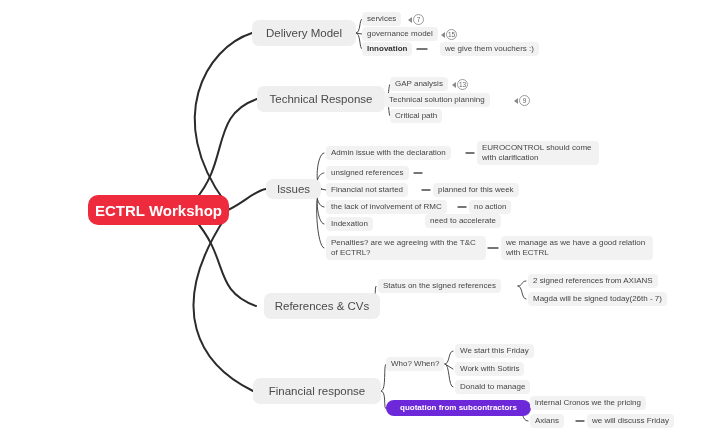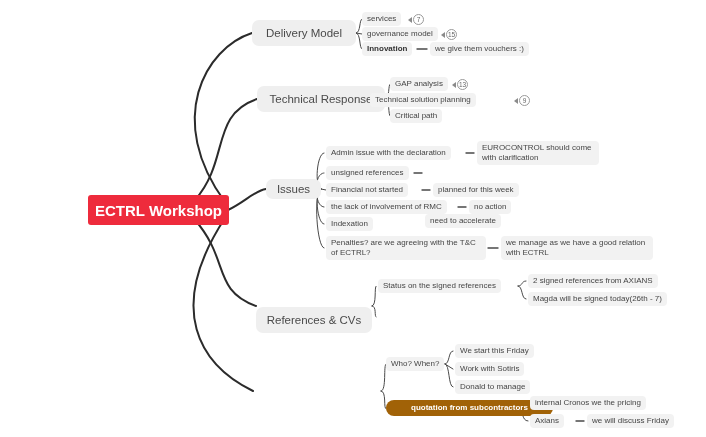--- a/index.html
+++ b/index.html
@@ -1,28 +1,28 @@
 <!DOCTYPE html>
 <html><head>
 <meta charset="utf-8">
 <style>
   html,body{margin:0;padding:0;background:#fff;}
   .map{position:relative;width:706px;height:437px;background:#ffffff;overflow:hidden;
        font-family:"Liberation Sans",sans-serif;}
   .edges{position:absolute;left:0;top:0;}
   .node{position:absolute;box-sizing:border-box;}
   .center-node{background:#ee2b3c;color:#fff;font-weight:bold;font-size:15px;
-       width:141px;height:30px;border-radius:3px;display:flex;align-items:center;justify-content:center;}
+       width:141px;height:30px;border-radius:10px;display:flex;align-items:center;justify-content:center;}
   .branch{background:#efefef;color:#4a4a4a;font-size:11.5px;height:26px;border-radius:7px;
        display:flex;align-items:center;justify-content:center;white-space:nowrap;}
   .leaf{background:#f2f2f2;color:#454545;font-size:8px;line-height:1.25;padding:2px 5px;
        border-radius:4px;white-space:nowrap;}
   .leaf.bold{font-weight:bold;color:#333;}
   .leaf.wrap{white-space:normal;}
-  .leaf.red{background:#a16207;color:#fff;font-weight:bold;border-radius:8px;padding:3px 25px;}
+  .leaf.red{background:#6d28d9;color:#fff;font-weight:bold;border-radius:8px;padding:3px 14px;}
   .badge{position:absolute;display:flex;align-items:center;gap:1px;}
   .badge .tri{width:0;height:0;border-top:3px solid transparent;border-bottom:3px solid transparent;
        border-right:4px solid #8a8a8a;}
   .badge .num{width:11px;height:11px;border:1px solid #9a9a9a;border-radius:50%;background:#fff;
        color:#666;font-size:6.5px;display:flex;align-items:center;justify-content:center;box-sizing:border-box;}
 </style>
 </head>
 <body>
 
 <div class="map">
@@ -69,41 +69,42 @@
       <line x1="488" y1="248" x2="498" y2="248"></line>
       <line x1="576" y1="421" x2="584" y2="421"></line>
     </g>
   </svg>
 
   <div class="node center-node" style="left:88px;top:195px;">ECTRL Workshop</div>
 
   <div class="node branch" style="left:252px;top:20px;width:104px;">Delivery Model</div>
   <div class="node branch" style="left:257px;top:86px;width:128px;">Technical Response</div>
   <div class="node branch" style="left:266px;top:179px;width:55px;height:20px;">Issues</div>
-  <div class="node branch" style="left:256px;top:293px;width:116px;margin-top:14px;">References &amp; CVs</div>
+  <div class="node branch" style="left:264px;top:293px;width:116px;">References &amp; CVs</div>
+  <div class="node branch" style="left:253px;top:378px;width:128px;">Financial response</div>
 
   <div class="node leaf" style="left:362px;top:12px;">services</div>
   <span class="badge" style="left:408px;top:14px;">
       <span class="tri"></span>
       <span class="num">7</span>
     </span>
   <div class="node leaf" style="left:362px;top:27px;">governance model</div>
   <span class="badge" style="left:441px;top:29px;">
       <span class="tri"></span>
       <span class="num">15</span>
     </span>
   <div class="node leaf bold" style="left:362px;top:42px;">Innovation</div>
-  <div class="node leaf" style="left:430px;top:42px;">we give them vouchers :)</div>
+  <div class="node leaf" style="left:440px;top:42px;">we give them vouchers :)</div>
 
   <div class="node leaf" style="left:390px;top:77px;">GAP analysis</div>
   <span class="badge" style="left:452px;top:79px;">
       <span class="tri"></span>
       <span class="num">13</span>
     </span>
-  <div class="node leaf" style="left:370px;top:93px;">Technical solution planning</div>
+  <div class="node leaf" style="left:384px;top:93px;">Technical solution planning</div>
   <span class="badge" style="left:514px;top:95px;">
       <span class="tri"></span>
       <span class="num">9</span>
     </span>
   <div class="node leaf" style="left:390px;top:109px;">Critical path</div>
 
   <div class="node leaf" style="left:326px;top:146px;">Admin issue with the declaration</div>
   <div class="node leaf wrap" style="left:477px;top:141px;width:122px;">EUROCONTROL should come with clarification</div>
   <div class="node leaf" style="left:326px;top:166px;">unsigned references</div>
   <div class="node leaf" style="left:425px;top:166px;margin-top:48px;">need to accelerate</div>

